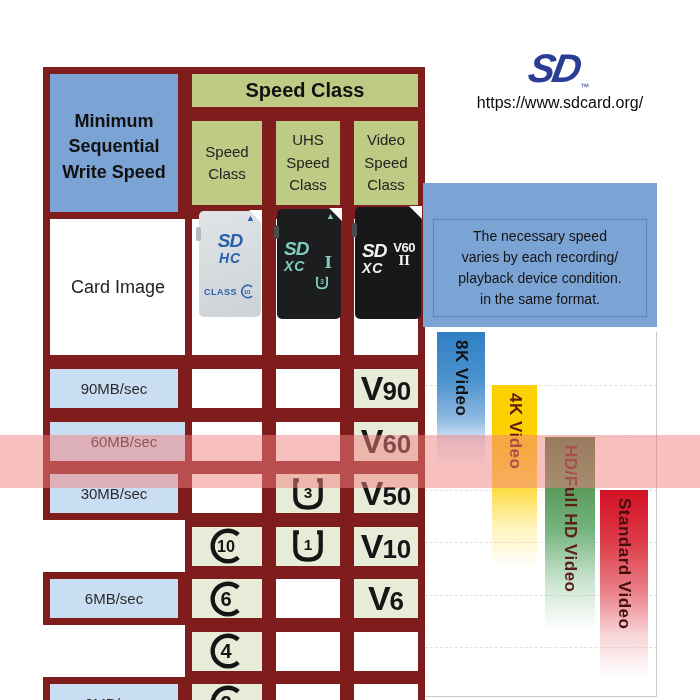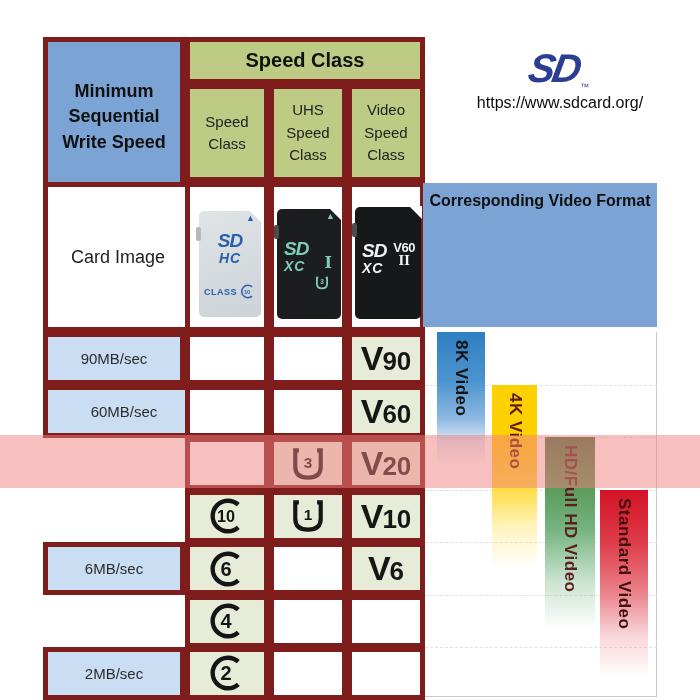--- a/index.html
+++ b/index.html
@@ -1,19 +1,19 @@
 <!DOCTYPE html>
 <html><head>
 <meta charset="utf-8">
 <style>
   html,body{margin:0;padding:0;background:#fff;}
   .stage{position:relative;width:700px;height:700px;background:#fff;overflow:hidden;
          font-family:"Liberation Sans",sans-serif;color:#1c1c1c;}
-  .cell{position:absolute;box-sizing:border-box;border:5px solid #7f1d1d;
-        display:flex;align-items:center;justify-content:center;text-align:center;}
+  .cell{position:absolute;box-sizing:border-box;border:7px solid #7f1d1d;
+        display:flex;align-items:center;justify-content:center;text-align:center;margin-top:30px;}
   .bg-white{background:#fff}
   .bg-green{background:#e7ecd8}
   .bg-blue{background:#c9def2}
   .bg-hdrblue{background:#7ba3d4}
   .bg-hdrgreen{background:#bdcb85}
   .pre{white-space:pre-line;}
   .hdr-left{font-weight:bold;font-size:18px;line-height:1.42;color:#111;}
   .hdr-group{font-weight:bold;font-size:20px;color:#111;}
   .subhdr{font-size:15px;line-height:1.5;color:#222;}
   .cardlabel{font-size:18px;color:#222;}
@@ -170,21 +170,24 @@
     </div>
   </div>
 
   <div class="brand">
     <span class="brand-sd">SD</span>
     <span class="brand-tm">™</span>
   </div>
   <div class="brand-url">https://www.sdcard.org/</div>
 
   <div class="fmt-box">
-    <div class="fmt-title">Corresponding Video Format</div>
+    <div class="fmt-note pre">The necessary speed
+varies by each recording/
+playback device condition.
+in the same format.</div>
   </div>
 
   <div class="right-region"></div>
   <div class="rline" style="top:384.5px;"></div>
   <div class="rline" style="top:437px;"></div>
   <div class="rline" style="top:489.5px;"></div>
   <div class="rline" style="top:542px;"></div>
   <div class="rline" style="top:594.5px;"></div>
   <div class="rline" style="top:647px;"></div>
 
@@ -201,31 +204,32 @@
   <div class="cell bg-blue speedlbl" style="left:43px;top:384.5px;width:162px;height:53px;">60MB/sec</div>
   <div class="cell bg-white" style="left:185px;top:384.5px;width:84px;height:53px;"></div>
   <div class="cell bg-white" style="left:269px;top:384.5px;width:78px;height:53px;"></div>
   <div class="cell bg-green" style="left:347px;top:384.5px;width:78px;height:53px;">
     <span class="vmark">
         <span class="vletter">V</span>
         <span class="vnum">60</span>
       </span>
   </div>
 
+  <div class="cell bg-blue speedlbl" style="left:43px;top:437px;width:142px;height:53px;">30MB/sec</div>
   <div class="cell bg-white" style="left:185px;top:437px;width:84px;height:53px;"></div>
   <div class="cell bg-green" style="left:269px;top:437px;width:78px;height:53px;">
     <svg class="uicon" width="40" height="40" viewBox="0 0 44 44">
       <path d="M12,7 L8,7 L8,25 Q8,37 22,37 Q36,37 36,25 L36,7 L32,7"></path>
       <text x="22" y="26">3</text>
     </svg>
   </div>
   <div class="cell bg-green" style="left:347px;top:437px;width:78px;height:53px;">
     <span class="vmark">
         <span class="vletter">V</span>
-        <span class="vnum">20</span>
+        <span class="vnum">50</span>
       </span>
   </div>
 
   <div class="cell bg-green" style="left:185px;top:489.5px;width:84px;height:53px;">
     <svg class="cicon" width="42" height="42" viewBox="0 0 44 44">
       <path d="M33.8,10.2 A16,16 0 1 0 33.8,33.8"></path>
       <text x="21" y="28" class="cnum2">10</text>
     </svg>
   </div>
   <div class="cell bg-green" style="left:269px;top:489.5px;width:78px;height:53px;">

